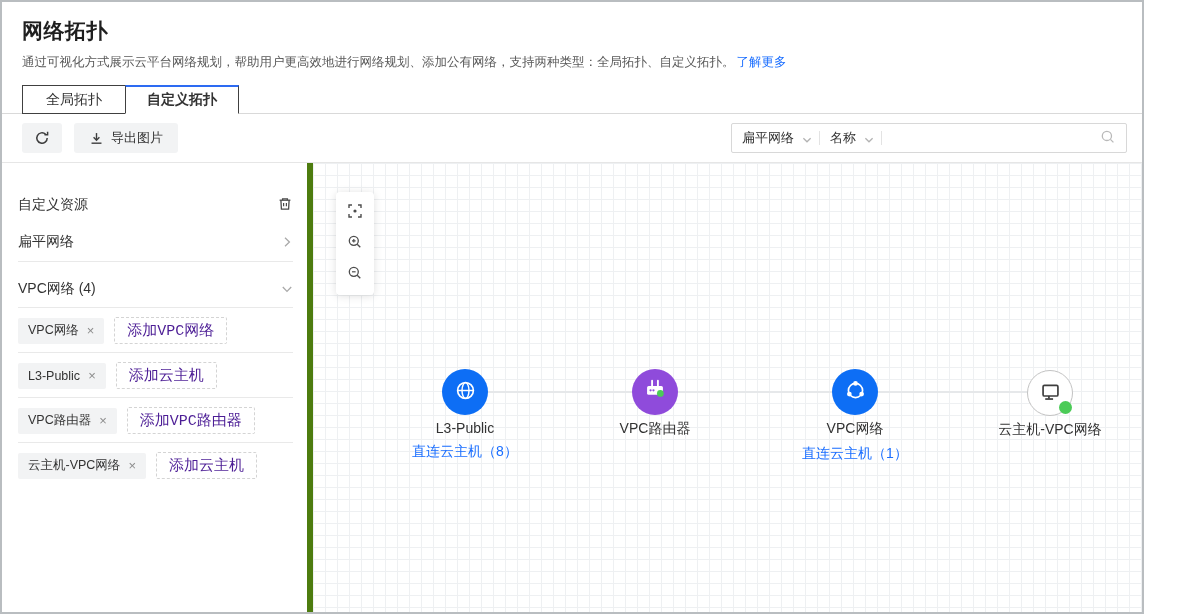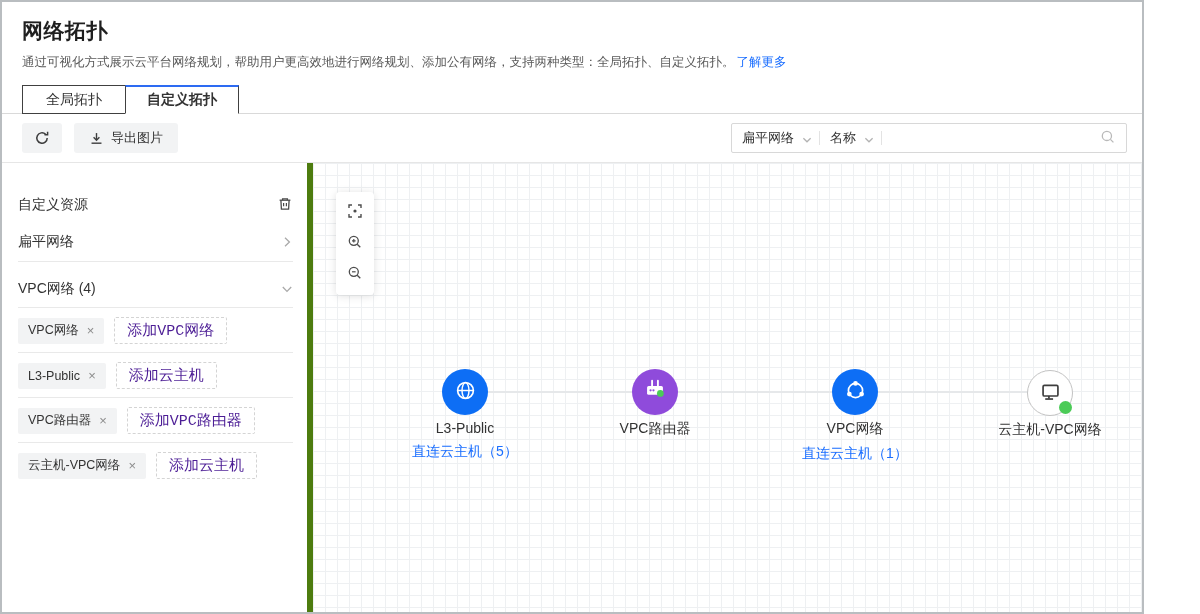--- a/index.html
+++ b/index.html
@@ -288,21 +288,21 @@
         <div class="node-circle blue">
           <span>
             <svg width="27" height="27" viewBox="0 0 24 24">
                 <circle cx="12" cy="12" r="7" fill="none" stroke="#fff" stroke-width="1.5"></circle>
                 <ellipse cx="12" cy="12" rx="3.1" ry="7" fill="none" stroke="#fff" stroke-width="1.3"></ellipse>
                 <path d="M5 12h14" stroke="#fff" stroke-width="1.3"></path>
               </svg>
           </span>
         </div>
         <div class="node-label">L3-Public</div>
-        <a class="node-link">直连云主机（5）</a>
+        <a class="node-link">直连云主机（8）</a>
       </div>
 
       <div class="node" style="left:242px; top:206px;">
         <div class="node-circle purple">
           <span>
             <svg width="28" height="28" viewBox="0 0 24 24">
                 <path d="M9.5 4v4.5M14.5 4v4.5" stroke="#fff" stroke-width="1.6" stroke-linecap="round"></path>
                 <rect x="5.2" y="8.5" width="13.6" height="7.6" rx="1.4" fill="#fff"></rect>
                 <circle cx="8.2" cy="12.3" r="0.95" fill="#8f4bdb"></circle>
                 <circle cx="10.7" cy="12.3" r="0.95" fill="#8f4bdb"></circle>

